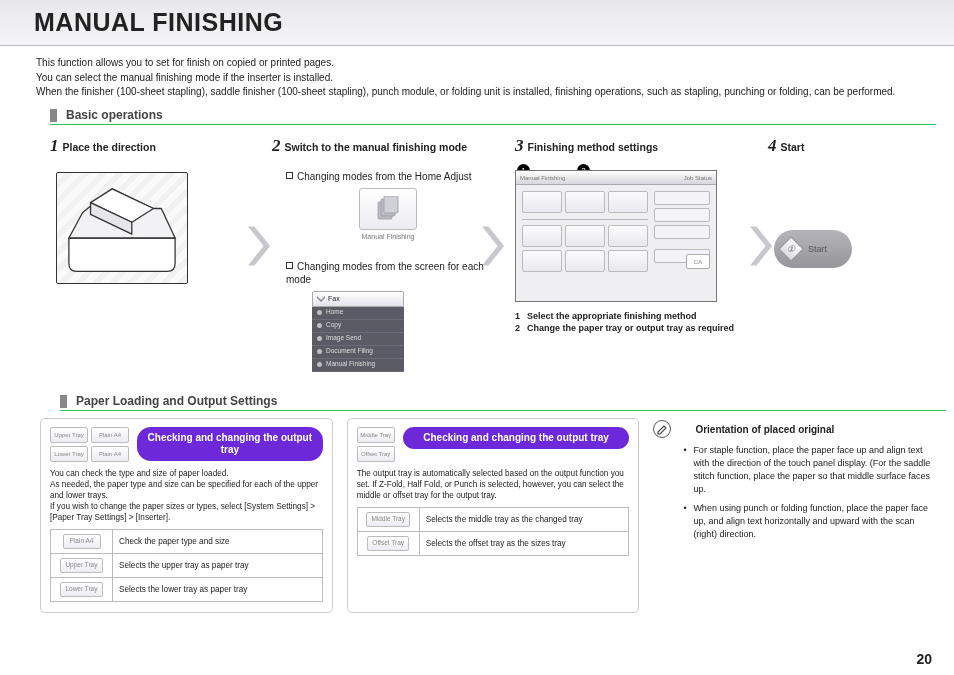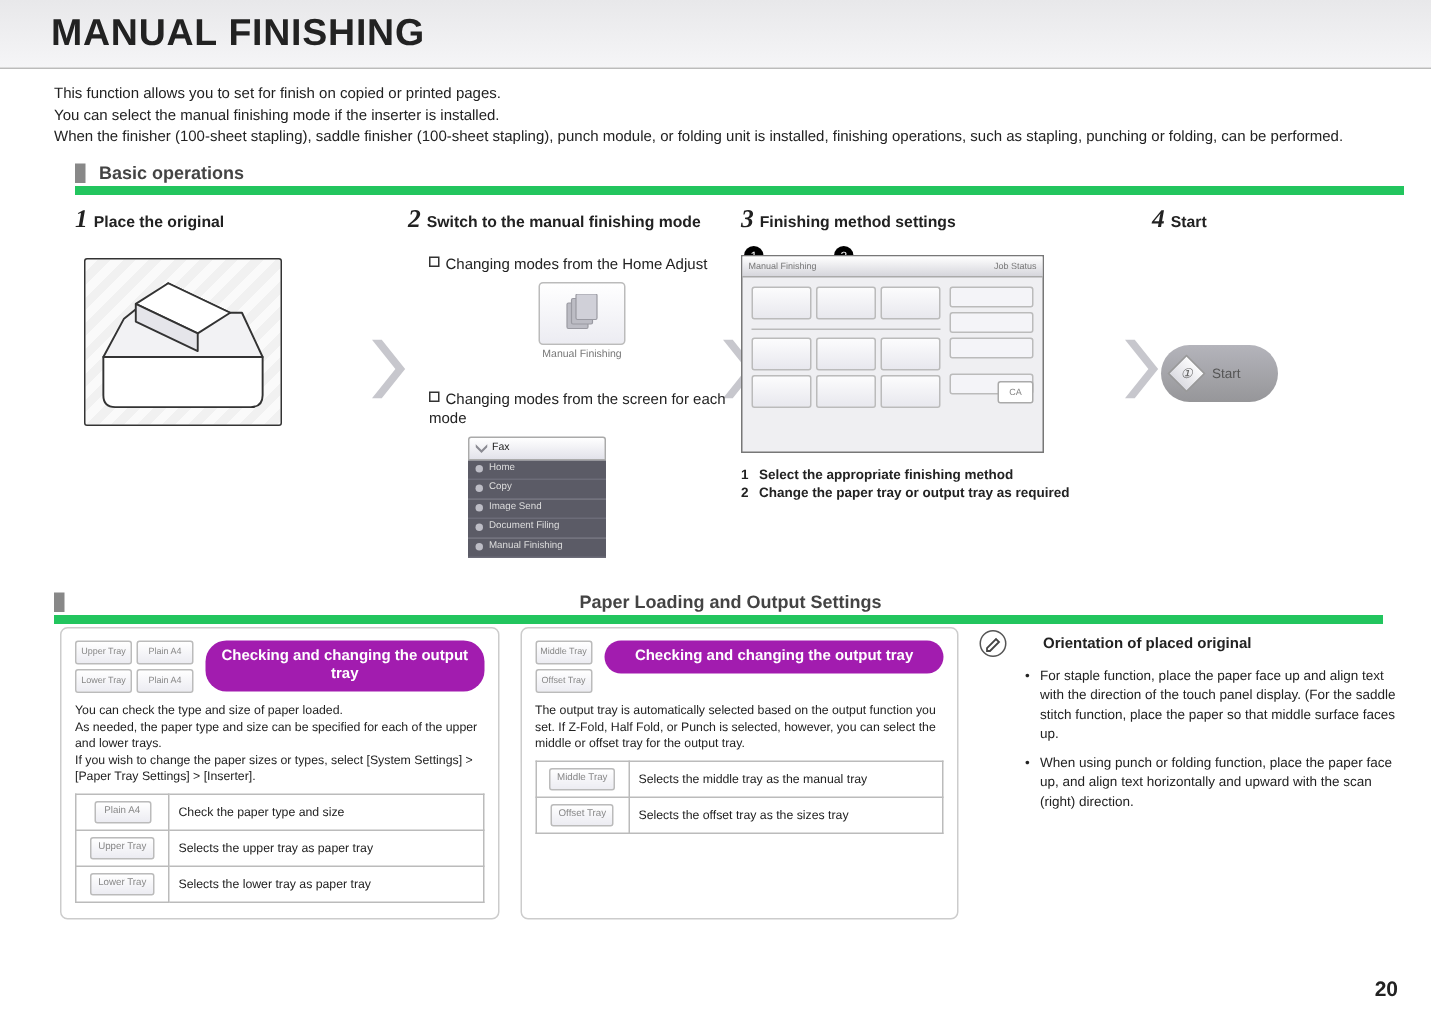--- a/index.html
+++ b/index.html
@@ -5,31 +5,31 @@
   * { box-sizing: border-box; margin: 0; padding: 0; }
   body { font-family: Arial, Helvetica, sans-serif; font-size: 10px; color: #222;
          width: 954px; height: 675px; background: #fff; position: relative; overflow: hidden; }
 
   .header-bg { position: absolute; top: 0; left: 0; right: 0; height: 46px;
                background: linear-gradient(#e8e8ea,#f5f5f7); border-bottom: 1px solid #bbb; }
   .title { position: absolute; top: 8px; left: 34px; font-size: 25px; font-weight: bold; letter-spacing: .5px; }
 
   .intro { position: absolute; top: 56px; left: 36px; right: 24px; line-height: 1.45; }
 
-  .section-head { font-size: 12px; font-weight: bold; color: #444; border-bottom: 6px solid #22c55e; padding-bottom: 2px; padding-left: 16px; position: relative; }
+  .section-head { font-size: 12px; font-weight: bold; color: #444; border-bottom: 1px solid #22c55e; padding-bottom: 2px; padding-left: 16px; position: relative; }
   .section-head::before { content:""; position:absolute; left:0; top:1px; width:7px; height:13px; background:#888; }
 
   .basic-ops-head { position:absolute; top: 108px; left: 50px; width: 886px; }
-  .paper-head     { position:absolute; top: 394px; left: 36px; width: 886px; text-align: center; }
+  .paper-head     { position:absolute; top: 394px; left: 60px; width: 886px; }
 
   .ops-row { position:absolute; top: 136px; left: 50px; right: 18px; height: 246px; }
   .col { position:absolute; top:0; }
   .c1 { left: 0;  width: 208px; }
   .c2 { left: 222px; width: 218px; }
-  .c3 { left: 429px; width: 270px; padding-left: 15px; }
+  .c3 { left: 450px; width: 270px; padding-left: 15px; }
   .c4 { left: 718px; width: 170px; }
 
   .step-num { font-family: Georgia, 'Times New Roman', serif; font-style: italic; font-weight: bold; font-size: 17px; margin-right: 4px; }
   .step-title { font-weight: bold; font-size: 10.5px; }
   .step-head { margin-bottom: 6px; line-height: 1.2; min-height: 28px; }
 
   .img-box { border:1px solid #333; width: 132px; height: 112px; margin: 8px 0 0 6px; border-radius: 2px;
              background: repeating-linear-gradient(135deg,#fafafa,#fafafa 6px,#f1f1f1 6px,#f1f1f1 12px); position:relative;}
   .scanner-svg{position:absolute;inset:6px;}
 
@@ -69,21 +69,21 @@
 
   
   .paper-row{position:absolute;top:418px;left:40px;right:18px;display:flex;gap:14px;}
   .card{border:1px solid #ccc;border-radius:5px;padding:8px 9px 10px;background:#fff;font-size:8.2px;line-height:1.35;}
   .card1{width:294px;} .card2{width:294px;} .col-orient{width:284px;padding-top:2px;}
 
   .card-top{display:flex;align-items:flex-start;gap:8px;margin-bottom:6px;}
   .mini-btns{display:grid;gap:3px;}
   .mini-btn{width:38px;height:16px;border:1px solid #bbb;background:linear-gradient(#fff,#ececf2);border-radius:2px;font-size:6px;color:#888;display:flex;align-items:center;justify-content:center;text-align:center;}
   .mini-grid2{display:grid;grid-template-columns:auto auto;gap:3px;}
-  .pill{flex:1;background:#a21caf;color:#fff;border-radius:14px;padding:5px 8px;text-align:center;font-size:10px;font-weight:bold;line-height:1.2;}
+  .pill{flex:1;background:#6d28d9;color:#fff;border-radius:14px;padding:5px 8px;text-align:center;font-size:10px;font-weight:bold;line-height:1.2;}
 
   .tbl{width:100%;border-collapse:collapse;margin-top:6px;}
   .tbl td{border:1px solid #bbb;padding:4px 6px;vertical-align:middle;}
   .tbl td.ic{width:62px;text-align:center;}
   .tray-btn{display:inline-block;min-width:38px;padding:2px 4px;border:1px solid #bbb;background:linear-gradient(#fff,#ececf2);border-radius:2px;font-size:6.5px;color:#888;text-align:center;}
 
   .orient-head{display:flex;align-items:center;gap:24px;font-weight:bold;font-size:10px;margin-bottom:6px;}
   .orient-ico{width:18px;height:18px;border:1.4px solid #555;border-radius:50%;display:flex;align-items:center;justify-content:center;}
   .orient-body{margin-left:28px;font-size:9px;line-height:1.45;}
   .orient-body ul{list-style:none;margin-top:6px;}
@@ -112,21 +112,21 @@
         <polygon points="0,0 12,15 0,30 5,30 17,15 5,0" fill="#c7c7cd"></polygon>
       </svg></div>
   <div class="arrow ar2"><svg viewBox="0 0 20 30">
         <polygon points="0,0 12,15 0,30 5,30 17,15 5,0" fill="#c7c7cd"></polygon>
       </svg></div>
   <div class="arrow ar3"><svg viewBox="0 0 20 30">
         <polygon points="0,0 12,15 0,30 5,30 17,15 5,0" fill="#c7c7cd"></polygon>
       </svg></div>
 
   <div class="col c1">
-    <div class="step-head"><span class="step-num">1</span><span class="step-title">Place the original</span></div>
+    <div class="step-head"><span class="step-num">1</span><span class="step-title">Place the direction</span></div>
     <div class="img-box">
       <svg class="scanner-svg" viewBox="0 0 120 100">
           <g stroke="#333" stroke-width="1.3" fill="none" stroke-linejoin="round">
         <path d="M6 70 L6 86 Q6 94 14 94 L106 94 Q114 94 114 86 L114 60 L6 60 Z" fill="#fff"></path>
         <path d="M6 60 L114 60 L100 30 L92 30 L50 10 L20 34 Z" fill="#f2f2f4"></path>
         <path d="M50 10 L92 30 L70 44 L28 24 Z" fill="#fff"></path>
         <path d="M28 24 L70 44 L70 56 L28 36 Z" fill="#e5e5ea"></path>
       </g>
         </svg>
     </div>
@@ -280,21 +280,21 @@
         <div class="mini-btn">Middle Tray</div>
         <div class="mini-btn">Offset Tray</div>
       </div>
       <div class="pill">Checking and changing the output tray</div>
     </div>
     <div>The output tray is automatically selected based on the output function you set. If Z-Fold, Half Fold, or Punch is selected, however, you can select the middle or offset tray for the output tray.</div>
     <table class="tbl">
       <tbody>
           <tr>
             <td class="ic"><span class="tray-btn">Middle Tray</span></td>
-            <td>Selects the middle tray as the manual tray</td>
+            <td>Selects the middle tray as the changed tray</td>
           </tr>
       <tr>
             <td class="ic"><span class="tray-btn">Offset Tray</span></td>
             <td>Selects the offset tray as the sizes tray</td>
           </tr>
     </tbody>
       </table>
   </div>
 
   <div class="col-orient">

